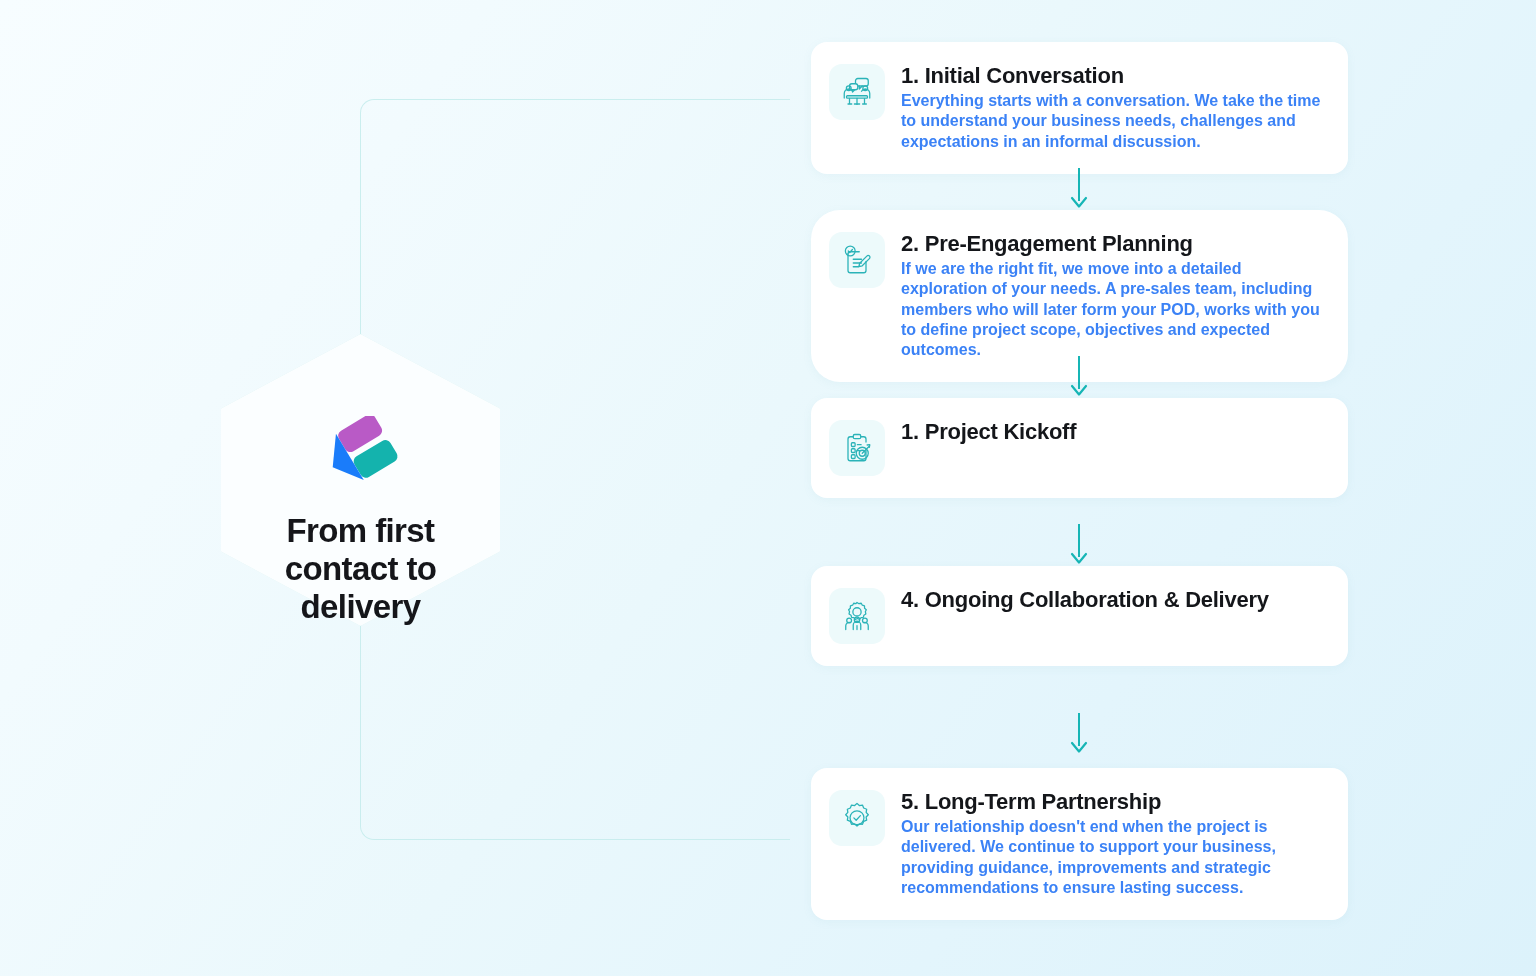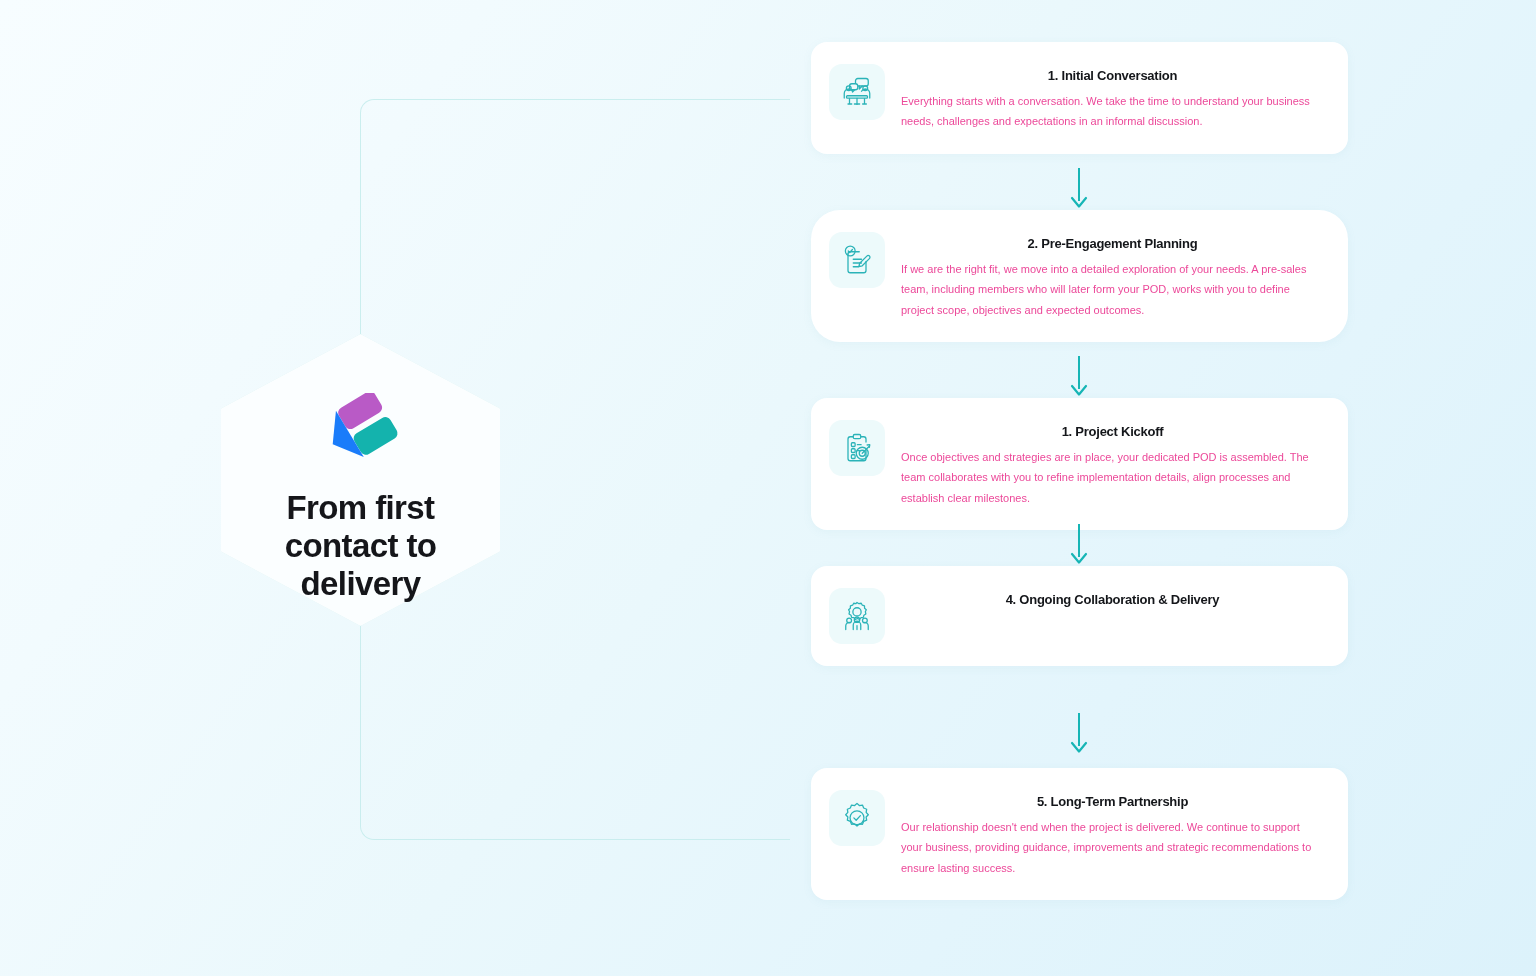--- a/index.html
+++ b/index.html
@@ -62,21 +62,21 @@
     background: #d6f0ef;
     clip-path: polygon(50% 0%, 100% 25.5%, 100% 74.5%, 50% 100%, 0% 74.5%, 0% 25.5%);
     z-index: -1;
   }
   #hex-content {
     position: absolute;
     inset: 0;
     display: flex;
     flex-direction: column;
     align-items: center;
-    justify-content: center;
+    justify-content: flex-end;
     padding-top: 36px;
   }
   #brand-logo { width: 80px; height: 80px; display: block; }
 
   #hex-title {
     margin-top: 16px;
     font-size: 33px;
     line-height: 38px;
     font-weight: 700;
     color: #15161a;
@@ -113,34 +113,33 @@
     background: #edfafb;
     display: flex;
     align-items: center;
     justify-content: center;
   }
   .icon-tile svg { width: 36px; height: 36px; display: block; }
 
   .step-text { flex: 1 1 auto; padding-top: 1px; }
 
   .step-title {
-    font-size: 13px;
+    font-size: 22px;
     font-weight: 700;
     color: #14161a;
     letter-spacing: -0.25px;
     margin-bottom: 5px;
     line-height: 21px;
-    text-align: center;
   }
 
   .step-desc {
-    font-size: 11px;
+    font-size: 16px;
     line-height: 20.3px;
-    color: #ec4899;
-    font-weight: 400;
+    color: #3b82f6;
+    font-weight: 700;
   }
 
   
   .connector {
     position: absolute;
     left: 268px;
     width: 24px;
     transform: translateX(-50%);
   }
   .connector svg { display: block; overflow: visible; }
@@ -235,21 +234,20 @@
         <rect x="16.5" y="25" width="5" height="5" rx="1.2"></rect>
         <rect x="16.5" y="33" width="5" height="5" rx="1.2"></rect>
         <path d="M24.5 19.5 h5 M24.5 27.5 h3"></path>
         <circle cx="31" cy="31" r="8"></circle>
         <circle cx="31" cy="31" r="4"></circle>
         <path d="M31 31 L41 21 M37.5 20 l3.5 -0.5 -0.5 3.5"></path>
       </svg>
     </div>
     <div class="step-text">
       <div class="step-title">1. Project Kickoff</div>
-      <div class="step-desc">Once objectives and strategies are in place, your dedicated POD is assembled. The team collaborates with you to refine implementation details, align processes and establish clear milestones.</div>
     </div>
   </div>
 
   <div class="connector" style="top:524px;">
     <svg width="24" height="42" viewBox="0 0 24 42">
       <path d="M12 0 V33" stroke="#16b5b5" stroke-width="2" fill="none"></path>
       <path d="M5 30 L12 38.5 L19 30" stroke="#16b5b5" stroke-width="2.2" fill="none" stroke-linecap="round" stroke-linejoin="round"></path>
     </svg>
   </div>
 

